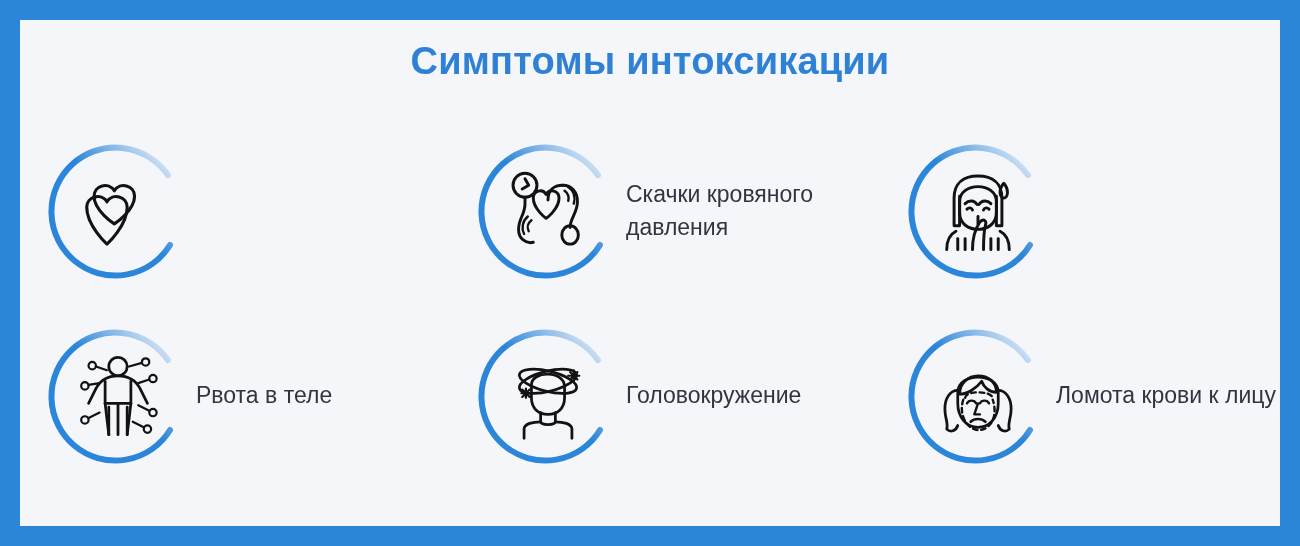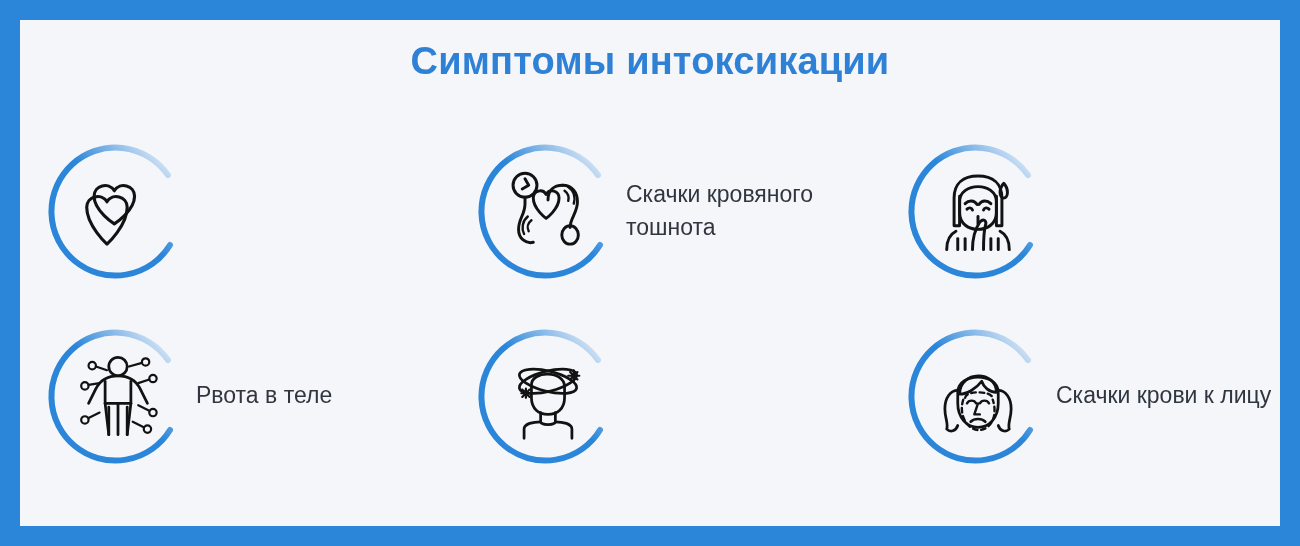--- a/index.html
+++ b/index.html
@@ -152,21 +152,21 @@
               <path d="M66 22 C 76 22, 82 30, 82 40 C 82 52, 74 58, 74 68"></path>
               <ellipse cx="74" cy="76" rx="9" ry="10"></ellipse>
               <path d="M62 36 C 62 28, 52 25, 48 32 C 44 25, 34 28, 34 36 C 34 48, 48 58, 48 58 C 48 58, 62 48, 62 36 Z"></path>
               <path d="M68 28 C 72 31, 73 35, 72 39" stroke-width="2.6"></path>
               <path d="M72 24 C 78 28, 80 35, 78 42" stroke-width="2.6"></path>
               <path d="M32 60 C 28 63, 27 68, 29 72" stroke-width="2.6"></path>
               <path d="M28 56 C 22 61, 21 69, 24 75" stroke-width="2.6"></path>
             </g>
           </svg>
         </div>
-        <div class="label">Скачки кровяного тошнота</div>
+        <div class="label">Скачки кровяного давления</div>
       </div>
 
       <div class="item item-vomit">
         <div class="badge">
           <svg class="ring" viewBox="0 0 140 140">
             <defs>
               <linearGradient id="g3" x1="0" y1="1" x2="1" y2="0">
                 <stop offset="0%" stop-color="#2b86d9" stop-opacity="1"></stop>
                 <stop offset="55%" stop-color="#2b86d9" stop-opacity="1"></stop>
                 <stop offset="80%" stop-color="#2b86d9" stop-opacity="0.45"></stop>
@@ -260,20 +260,21 @@
               <path d="M24 96 L24 86 C 24 80, 34 78, 42 78 M76 96 L76 86 C 76 80, 66 78, 58 78"></path>
               <ellipse cx="50" cy="34" rx="32" ry="11" transform="rotate(-14 50 34)"></ellipse>
               <ellipse cx="50" cy="34" rx="32" ry="11" transform="rotate(14 50 34)"></ellipse>
               <g stroke-width="2.4">
                 <path d="M78 22 L78 34 M72 28 L84 28 M74 24 L82 32 M82 24 L74 32"></path>
                 <path d="M26 42 L26 52 M21 47 L31 47 M22 43 L30 51 M30 43 L22 51"></path>
               </g>
             </g>
           </svg>
         </div>
+        <div class="label">Головокружение</div>
       </div>
 
       <div class="item item-flush">
         <div class="badge">
           <svg class="ring" viewBox="0 0 140 140">
             <defs>
               <linearGradient id="g6" x1="0" y1="1" x2="1" y2="0">
                 <stop offset="0%" stop-color="#2b86d9" stop-opacity="1"></stop>
                 <stop offset="55%" stop-color="#2b86d9" stop-opacity="1"></stop>
                 <stop offset="80%" stop-color="#2b86d9" stop-opacity="0.45"></stop>
@@ -292,18 +293,18 @@
               <path d="M62 58 C 60 54, 54 54, 52 58" stroke-width="2.6"></path>
               <path d="M50 58 L46 70 L52 70" stroke-width="2.6"></path>
               <path d="M42 78 C 46 74, 54 74, 58 78" stroke-width="2.8"></path>
               <g stroke-width="2.6" stroke-dasharray="5 4">
                 <path d="M36 52 C 36 44, 64 44, 66 52"></path>
                 <path d="M34 54 C 30 66, 34 78, 42 84 C 48 88, 54 88, 60 84 C 68 78, 70 66, 66 54"></path>
               </g>
             </g>
           </svg>
         </div>
-        <div class="label">Скачки крови к лицу</div>
+        <div class="label">Ломота крови к лицу</div>
       </div>
 
     </div>
   </div>
 </div>
 
 </body></html>

